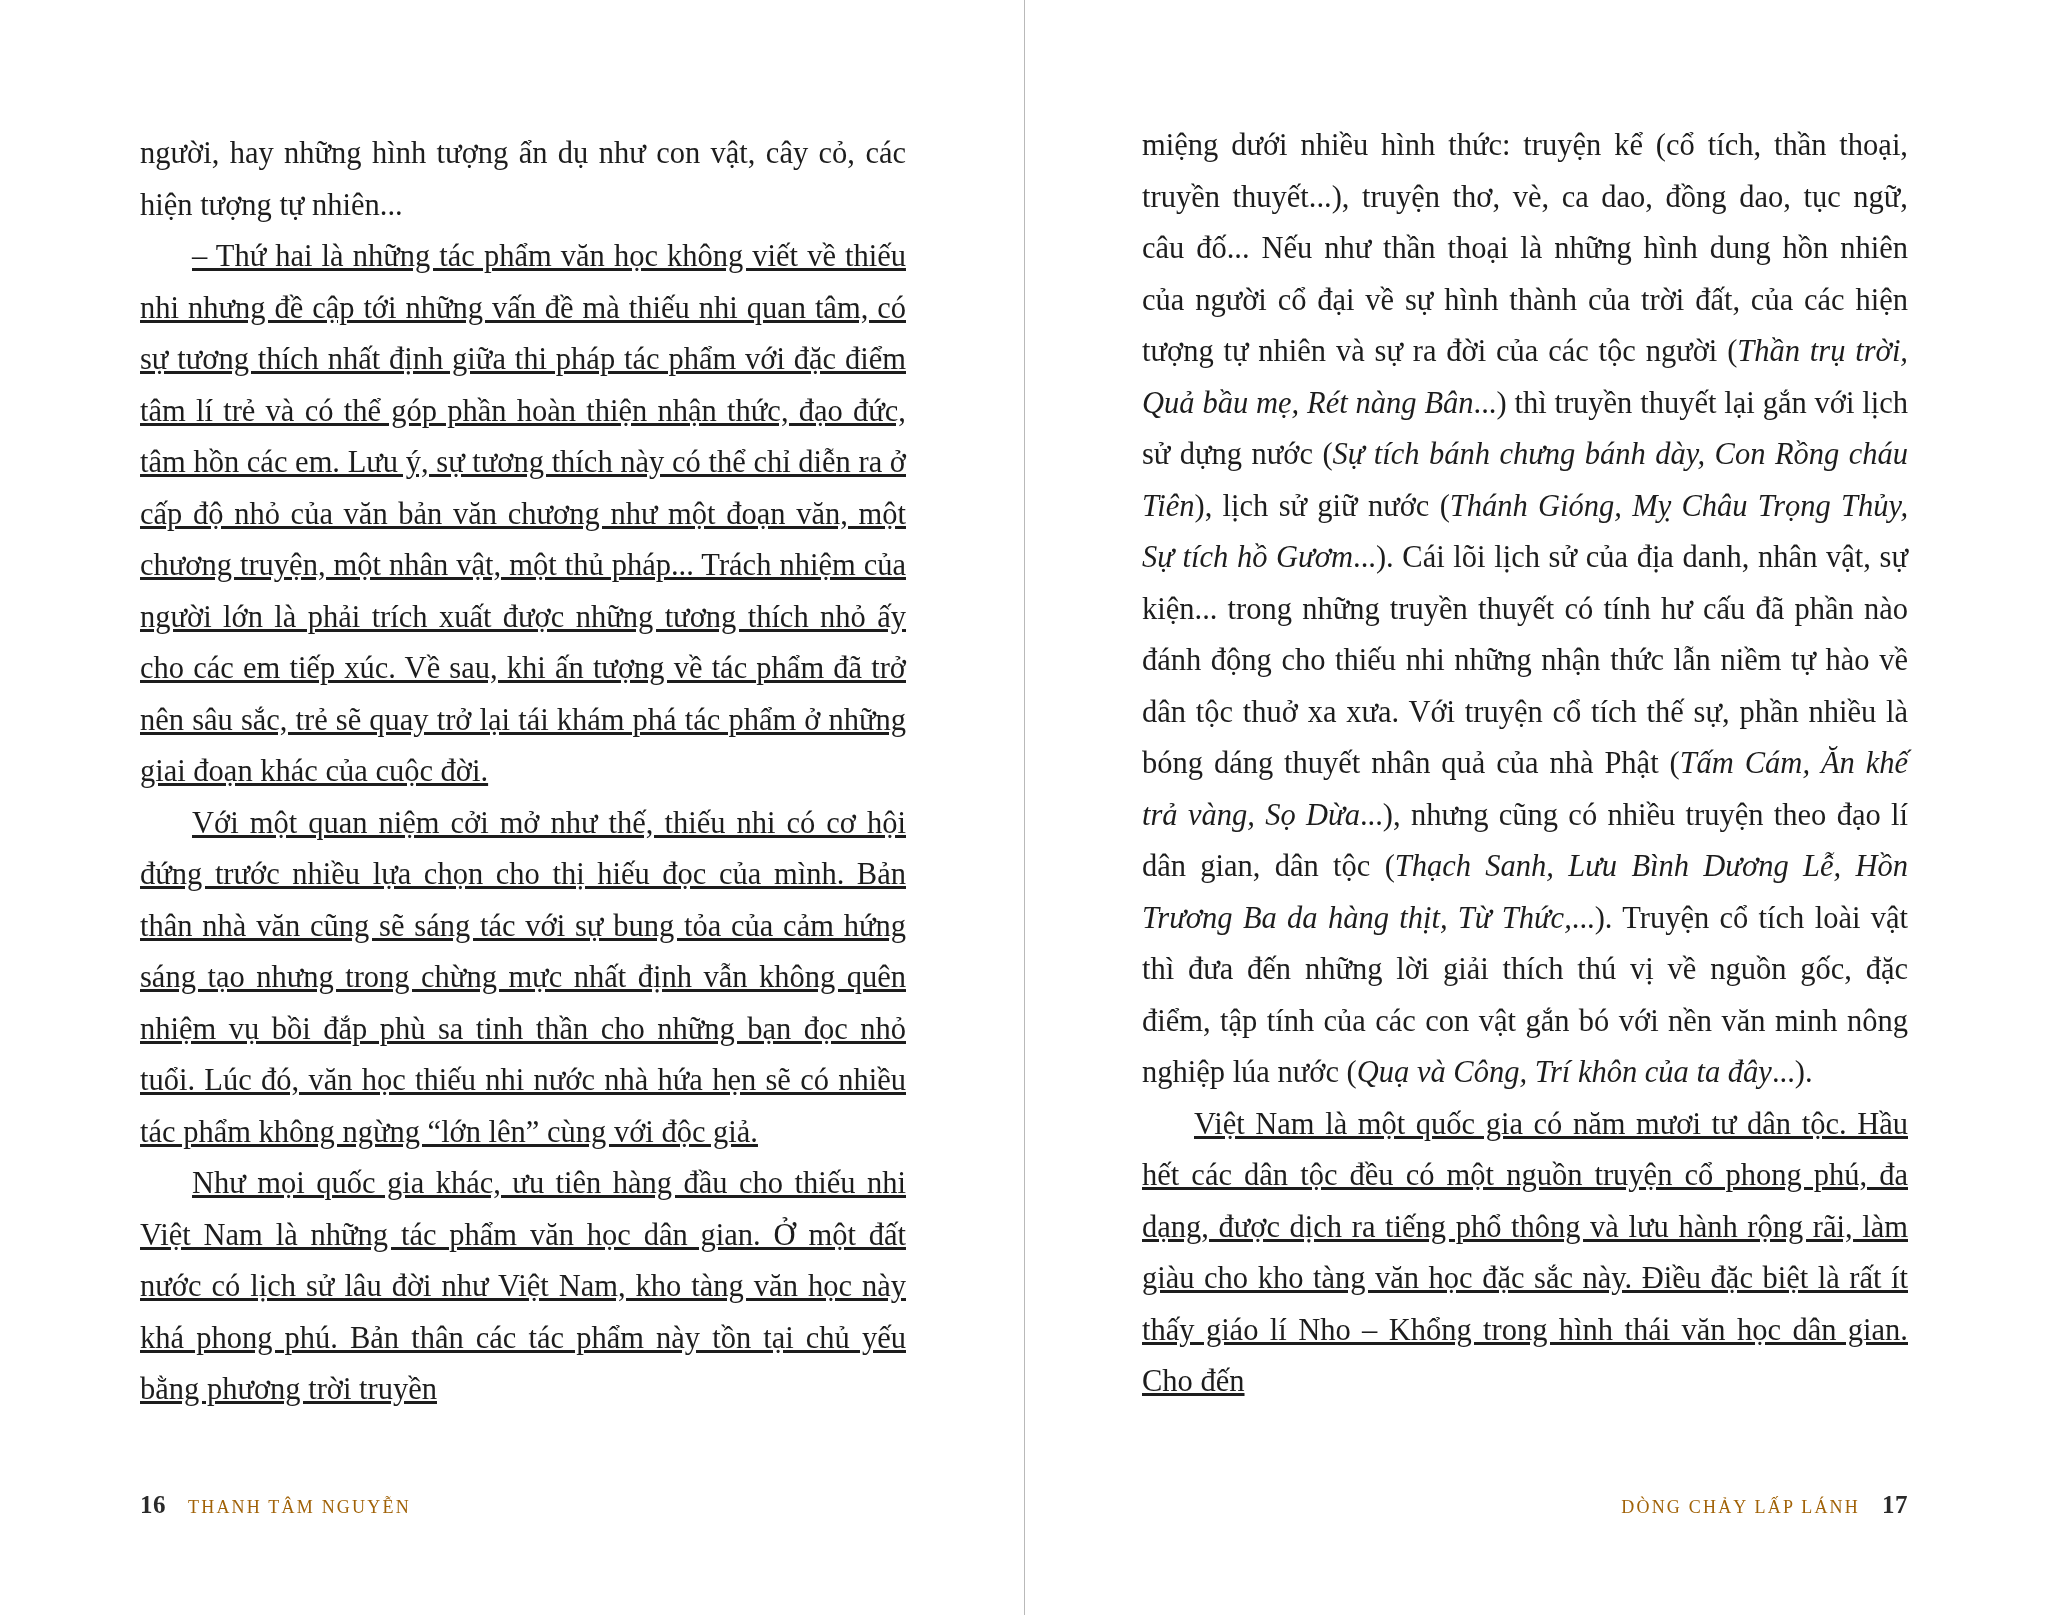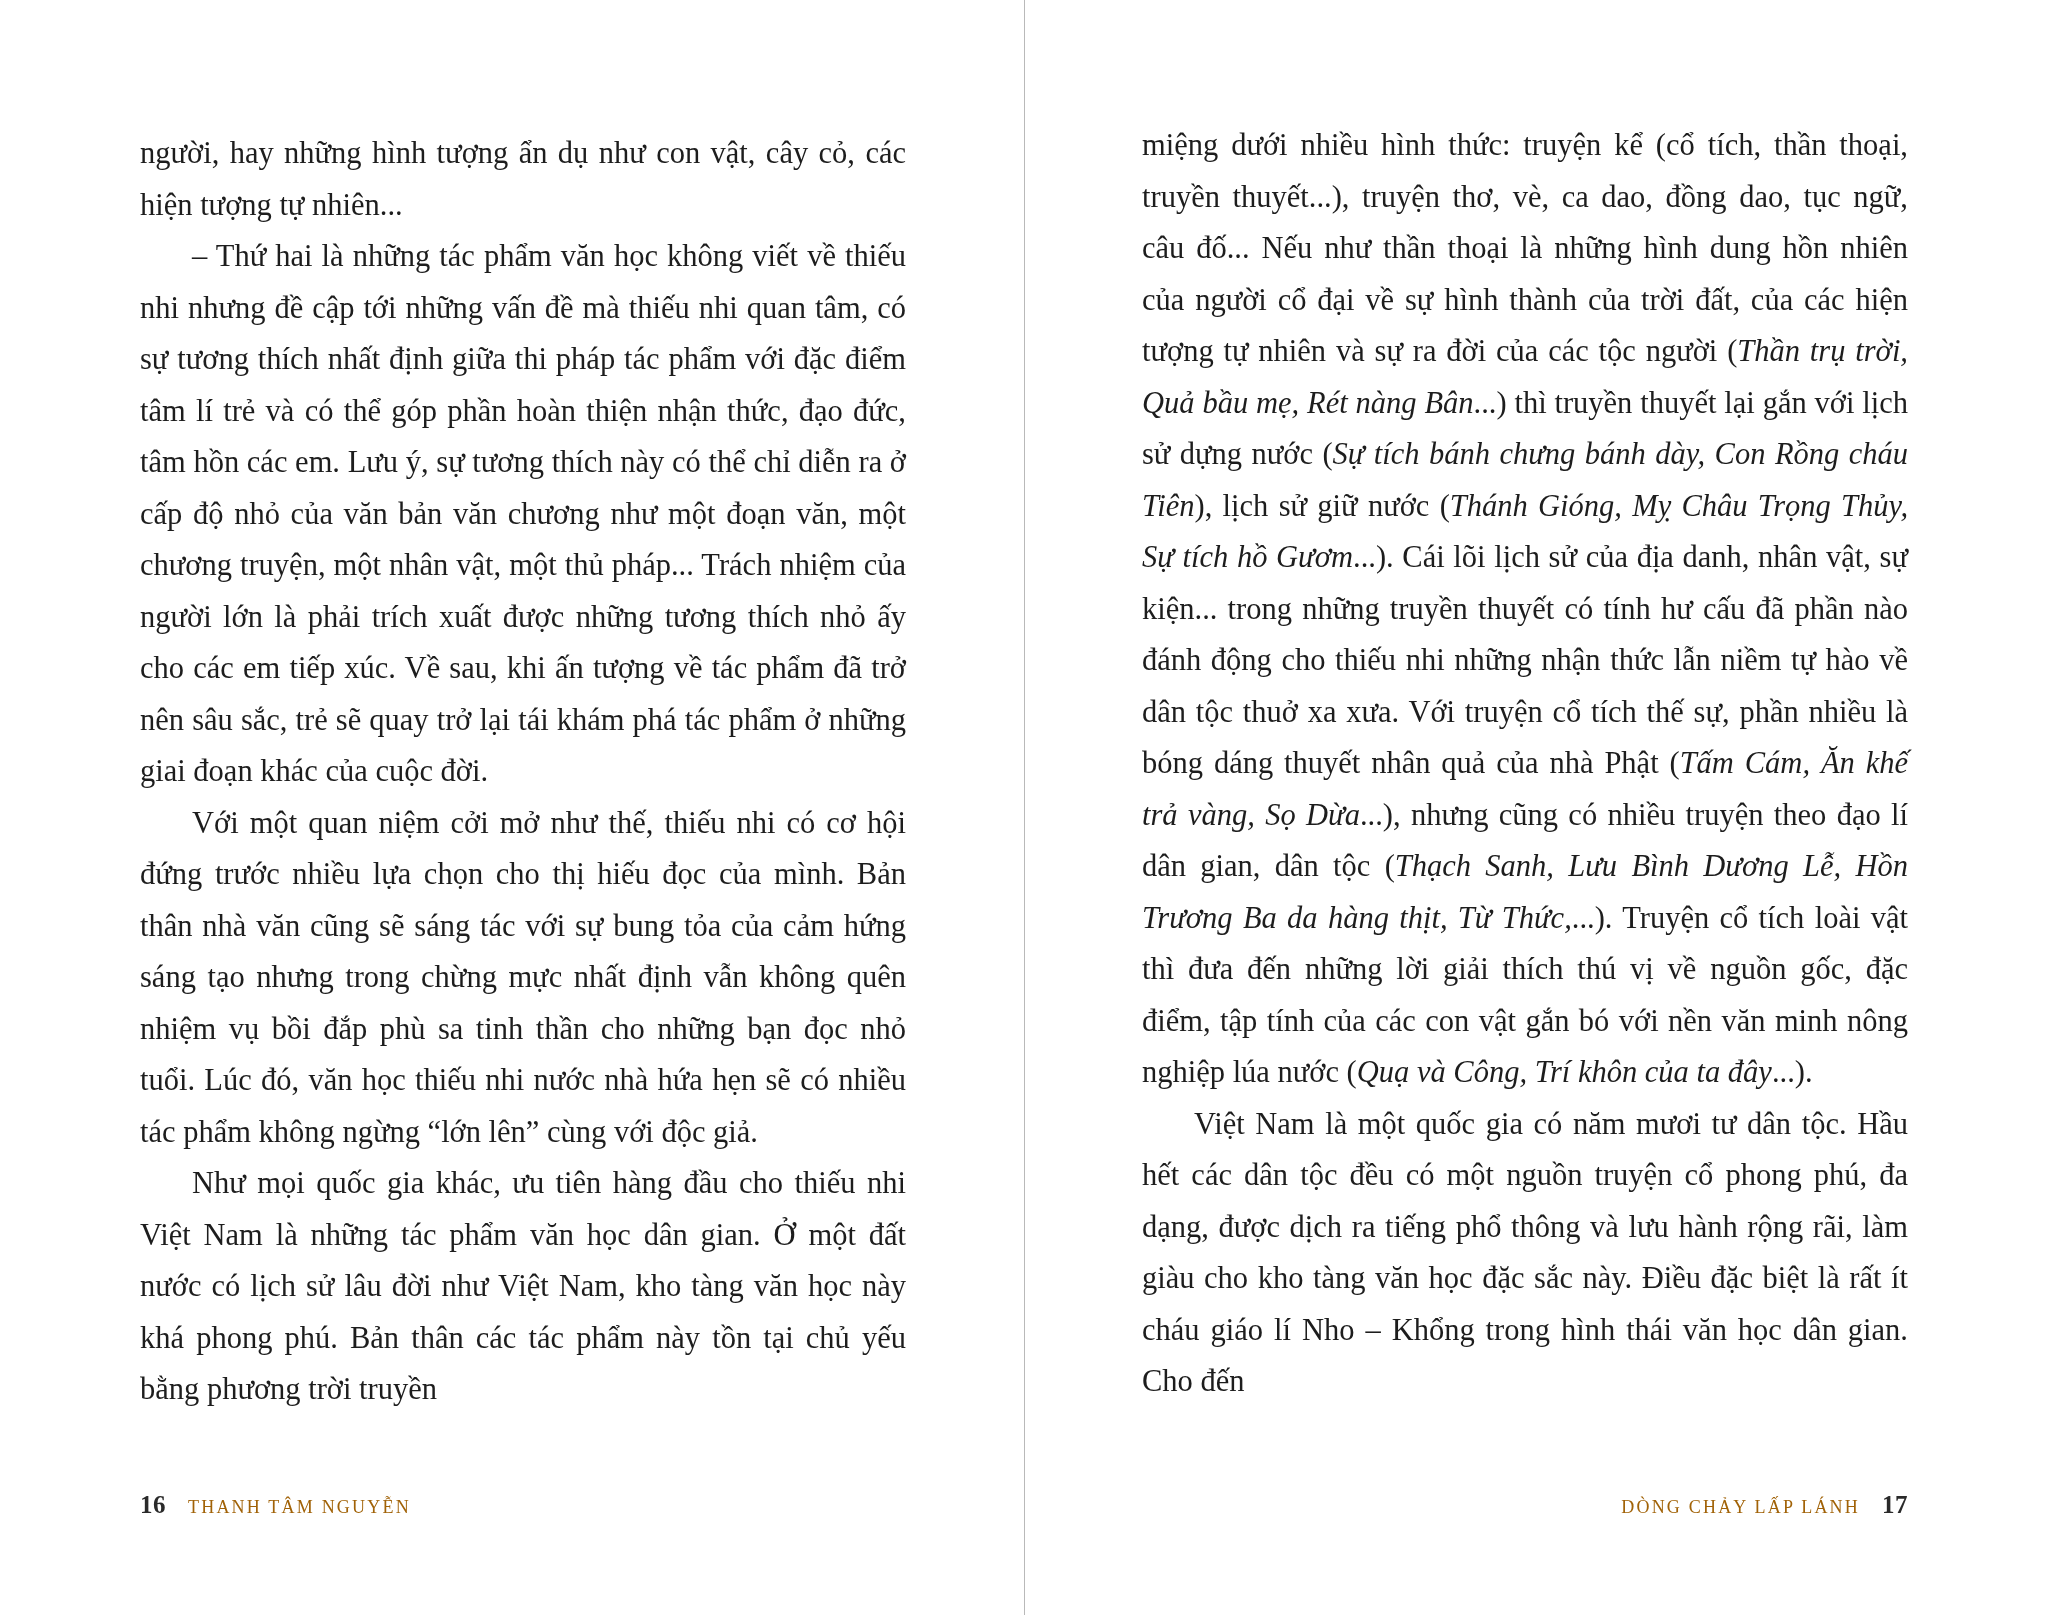--- a/index.html
+++ b/index.html
@@ -47,20 +47,21 @@
     text-align: justify;
     text-justify: inter-word;
     hyphens: none;
     color: #1d1d1d;
   }
   .textblock p {
     margin: 0;
   }
   .textblock p.indent {
     text-indent: 52px;
+    text-decoration: underline;
   }
   .textblock em {
     font-style: italic;
   }
   .footer {
     position: absolute;
     bottom: 96px;
     display: flex;
     align-items: baseline;
     gap: 22px;
@@ -102,21 +103,21 @@
       <span class="folio">16</span>
       <span class="runhead">Thanh Tâm Nguyễn</span>
     </div>
   </div>
 
   <div class="gutter"></div>
 
   <div class="page page-right">
     <div class="textblock">
       <p>miệng dưới nhiều hình thức: truyện kể (cổ tích, thần thoại, truyền thuyết...), truyện thơ, vè, ca dao, đồng dao, tục ngữ, câu đố... Nếu như thần thoại là những hình dung hồn nhiên của người cổ đại về sự hình thành của trời đất, của các hiện tượng tự nhiên và sự ra đời của các tộc người (<em>Thần trụ trời, Quả bầu mẹ, Rét nàng Bân</em>...) thì truyền thuyết lại gắn với lịch sử dựng nước (<em>Sự tích bánh chưng bánh dày, Con Rồng cháu Tiên</em>), lịch sử giữ nước (<em>Thánh Gióng, Mỵ Châu Trọng Thủy, Sự tích hồ Gươm</em>...). Cái lõi lịch sử của địa danh, nhân vật, sự kiện... trong những truyền thuyết có tính hư cấu đã phần nào đánh động cho thiếu nhi những nhận thức lẫn niềm tự hào về dân tộc thuở xa xưa. Với truyện cổ tích thế sự, phần nhiều là bóng dáng thuyết nhân quả của nhà Phật (<em>Tấm Cám, Ăn khế trả vàng, Sọ Dừa</em>...), nhưng cũng có nhiều truyện theo đạo lí dân gian, dân tộc (<em>Thạch Sanh, Lưu Bình Dương Lễ, Hồn Trương Ba da hàng thịt, Từ Thức,</em>...). Truyện cổ tích loài vật thì đưa đến những lời giải thích thú vị về nguồn gốc, đặc điểm, tập tính của các con vật gắn bó với nền văn minh nông nghiệp lúa nước (<em>Quạ và Công, Trí khôn của ta đây</em>...).</p>
-      <p class="indent">Việt Nam là một quốc gia có năm mươi tư dân tộc. Hầu hết các dân tộc đều có một nguồn truyện cổ phong phú, đa dạng, được dịch ra tiếng phổ thông và lưu hành rộng rãi, làm giàu cho kho tàng văn học đặc sắc này. Điều đặc biệt là rất ít cháu giáo lí Nho – Khổng trong hình thái văn học dân gian. Cho đến</p>
+      <p class="indent">Việt Nam là một quốc gia có năm mươi tư dân tộc. Hầu hết các dân tộc đều có một nguồn truyện cổ phong phú, đa dạng, được dịch ra tiếng phổ thông và lưu hành rộng rãi, làm giàu cho kho tàng văn học đặc sắc này. Điều đặc biệt là rất ít thấy giáo lí Nho – Khổng trong hình thái văn học dân gian. Cho đến</p>
     </div>
     <div class="footer footer-right">
       <span class="runhead">Dòng chảy lấp lánh</span>
       <span class="folio">17</span>
     </div>
   </div>
 
 </div>
 
 </body></html>

